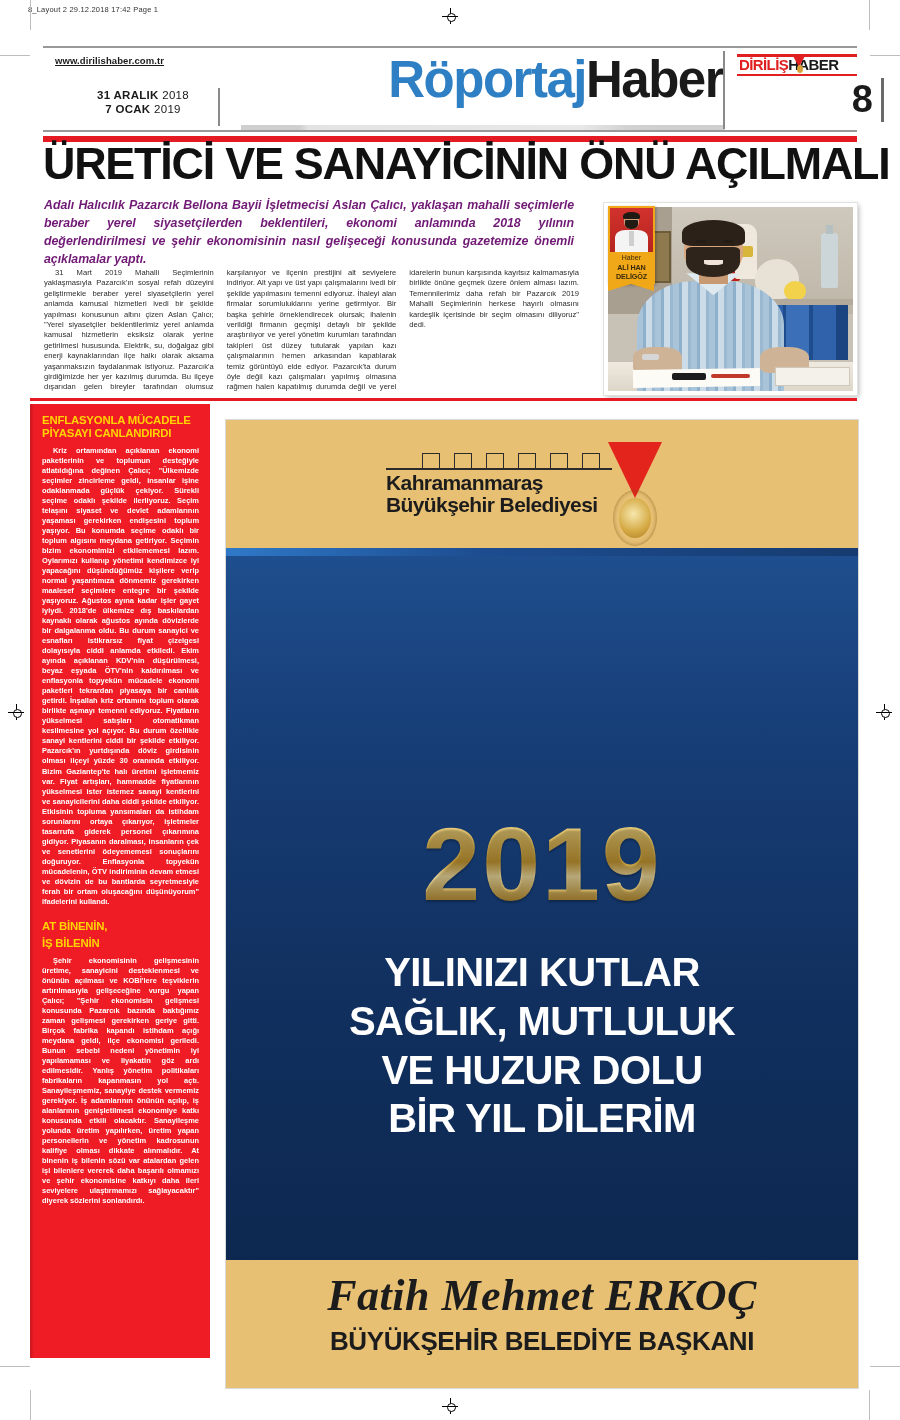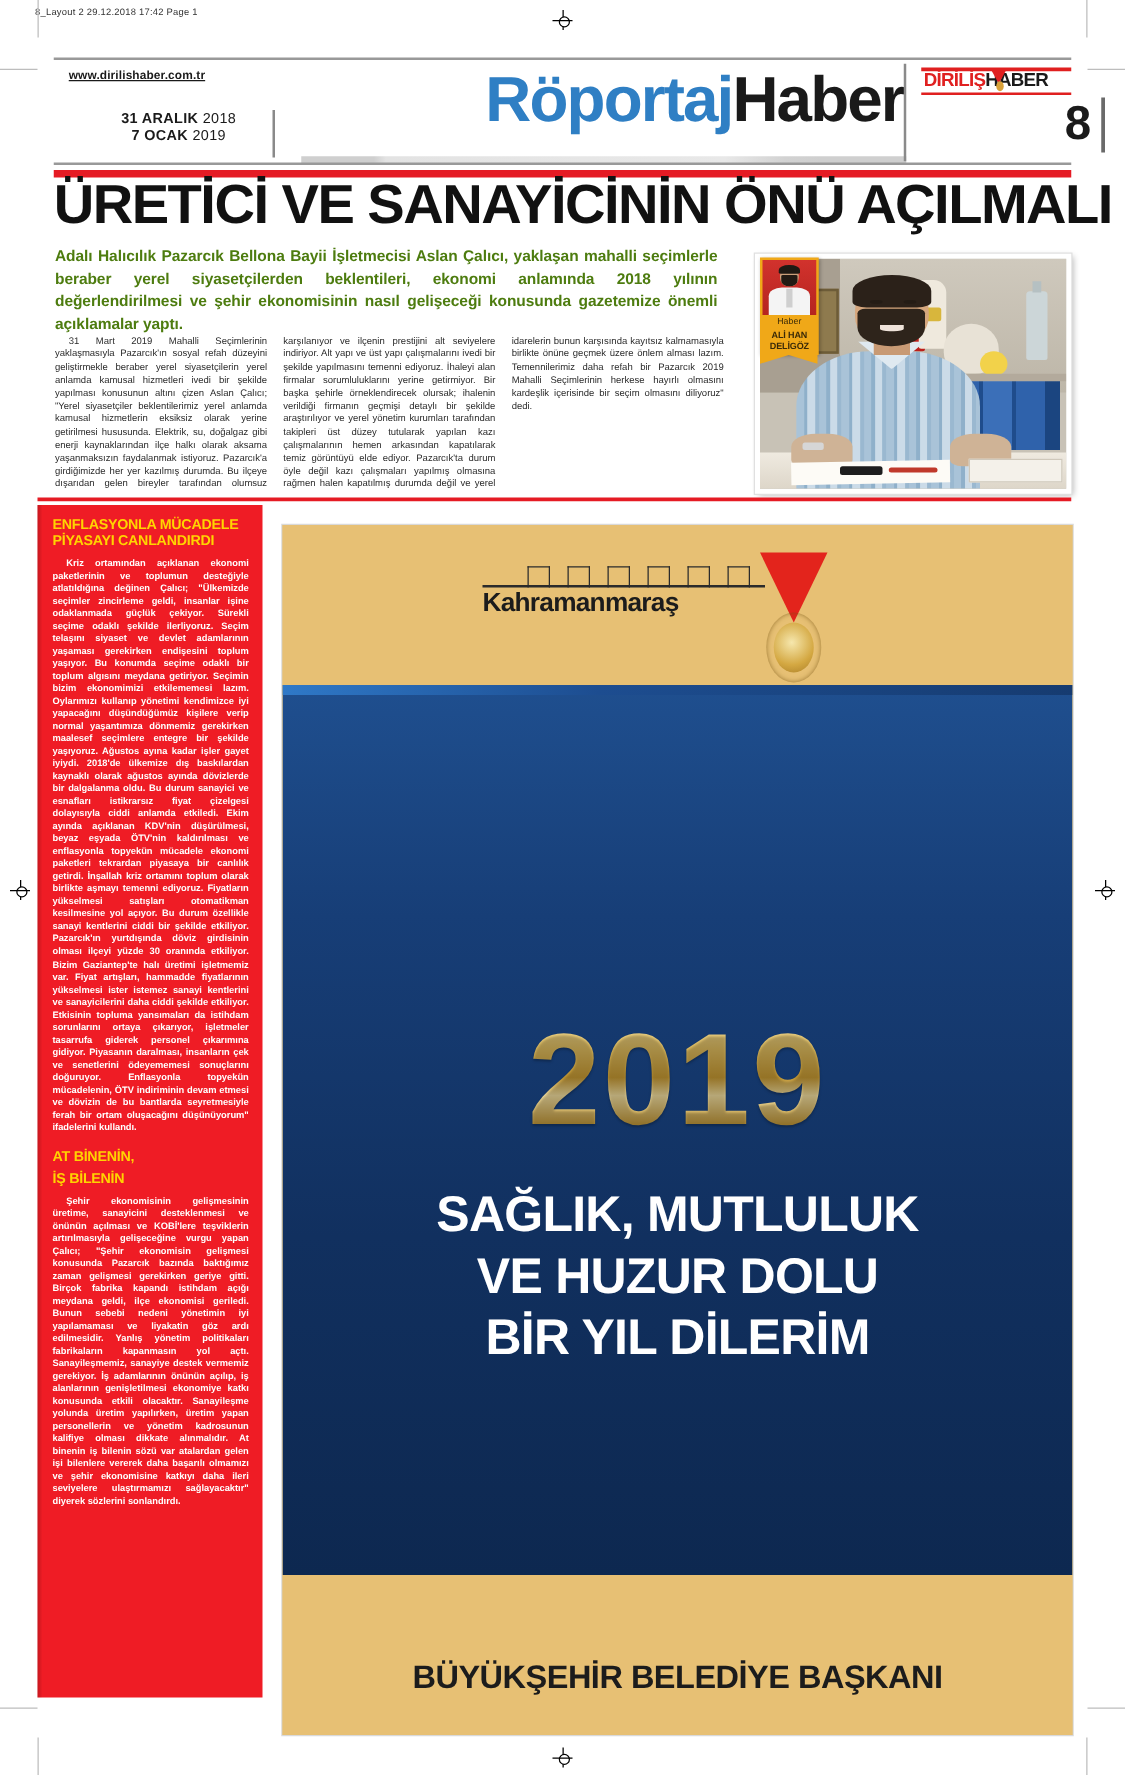--- a/index.html
+++ b/index.html
@@ -54,21 +54,21 @@
   .pageno{position:absolute;left:770px;top:34px;width:60px;text-align:right;font-size:38px;font-weight:700;color:#1a1a1a;line-height:1;}
   .pageno-bar{position:absolute;left:838px;top:32px;width:3px;height:44px;background:#6a6a6a;}
   .rule-bottom{position:absolute;left:0;top:84px;width:814px;height:1.5px;background:#999;}
 
   
   .redbar{position:absolute;left:43px;top:136px;width:814px;height:6px;background:#e51b24;}
   .headline{position:absolute;left:43px;top:142px;width:814px;font-size:44px;font-weight:700;color:#111;
      letter-spacing:-1.2px;line-height:1.0;white-space:nowrap;text-align:center;transform:scaleX(1.02);transform-origin:left center;}
 
   
-  .lead{position:absolute;left:44px;top:196px;width:530px;font-size:12.4px;font-weight:700;color:#4d7c0f;line-height:1.46;letter-spacing:-.05px;text-align:justify;}
+  .lead{position:absolute;left:44px;top:196px;width:530px;font-size:12.4px;font-weight:700;color:#701a75;line-height:1.46;letter-spacing:-.05px;text-align:justify;font-style:italic;}
 
   
   .photo{position:absolute;left:604px;top:203px;width:253px;height:192px;background:#fff;
       box-shadow:0 0 0 1px #e0e0e0, 2px 2px 5px rgba(0,0,0,.28);padding:4px;box-sizing:border-box;}
   .photo-inner{position:absolute;left:4px;top:4px;right:4px;bottom:4px;overflow:hidden;background:#c8c2b6;}
   .ph-wall{position:absolute;left:0;top:0;width:100%;height:58%;background:linear-gradient(180deg,#cfc9bd 0%,#bdb6a8 100%);}
   .ph-wall2{position:absolute;left:0;top:0;width:26%;height:58%;background:#a89f91;}
   .ph-frame{position:absolute;left:10%;top:13%;width:14%;height:26%;background:#8e7a4e;border:2px solid #6d5c38;}
   .ph-flag{position:absolute;left:40%;top:10%;width:14%;height:30%;background:linear-gradient(180deg,#d62a25 0%,#bb1f1b 100%);border-radius:2px 8px 2px 2px;}
   .ph-flag:after{content:"";position:absolute;left:25%;top:28%;width:38%;height:30%;border-radius:50%;
@@ -304,35 +304,38 @@
         <div class="base"></div>
         <div class="tooth" style="left:36px"></div>
         <div class="tooth" style="left:68px"></div>
         <div class="tooth" style="left:100px"></div>
         <div class="tooth" style="left:132px"></div>
         <div class="tooth" style="left:164px"></div>
         <div class="tooth" style="left:196px"></div>
       </div>
       <div class="ad-logo-txt">
         <div>Kahramanmaraş</div>
+        <div>Büyükşehir Belediyesi</div>
       </div>
       <div class="ad-medal">
         <div class="ad-ribbon"></div>
         <div class="ad-coin">
             <div class="ad-coin-in"></div>
           </div>
       </div>
     </div>
   </div>
 
   <div class="ad-blue">
     <div class="ad-year">2019</div>
     <div class="ad-lines">
+      <div>YILINIZI KUTLAR</div>
       <div>SAĞLIK, MUTLULUK</div>
       <div>VE HUZUR DOLU</div>
       <div>BİR YIL DİLERİM</div>
     </div>
   </div>
 
   <div class="ad-bottom">
+    <div class="ad-sign">Fatih Mehmet ERKOÇ</div>
     <div class="ad-role">BÜYÜKŞEHİR BELEDİYE BAŞKANI</div>
   </div>
 </div>
 
 </body></html>

